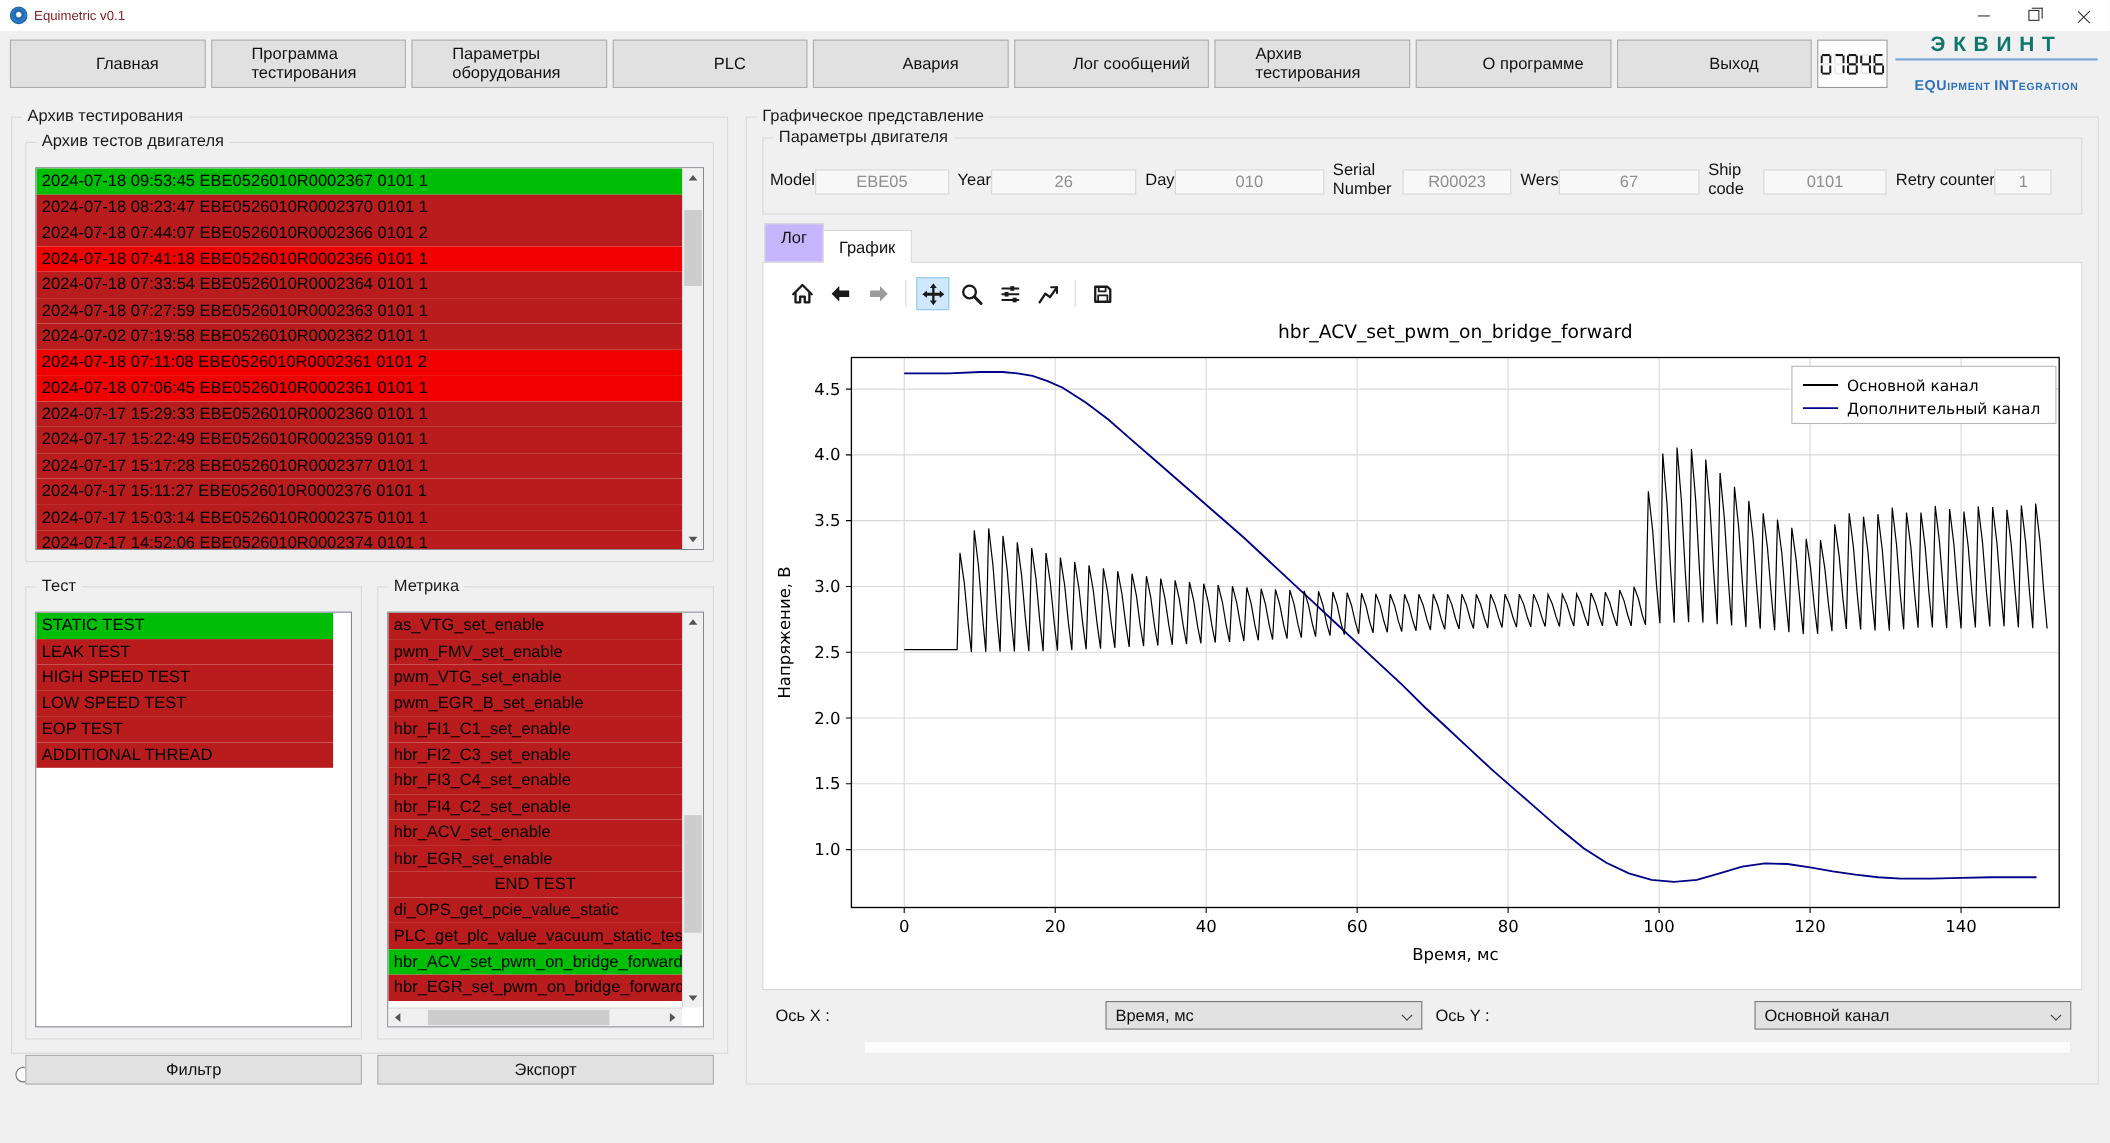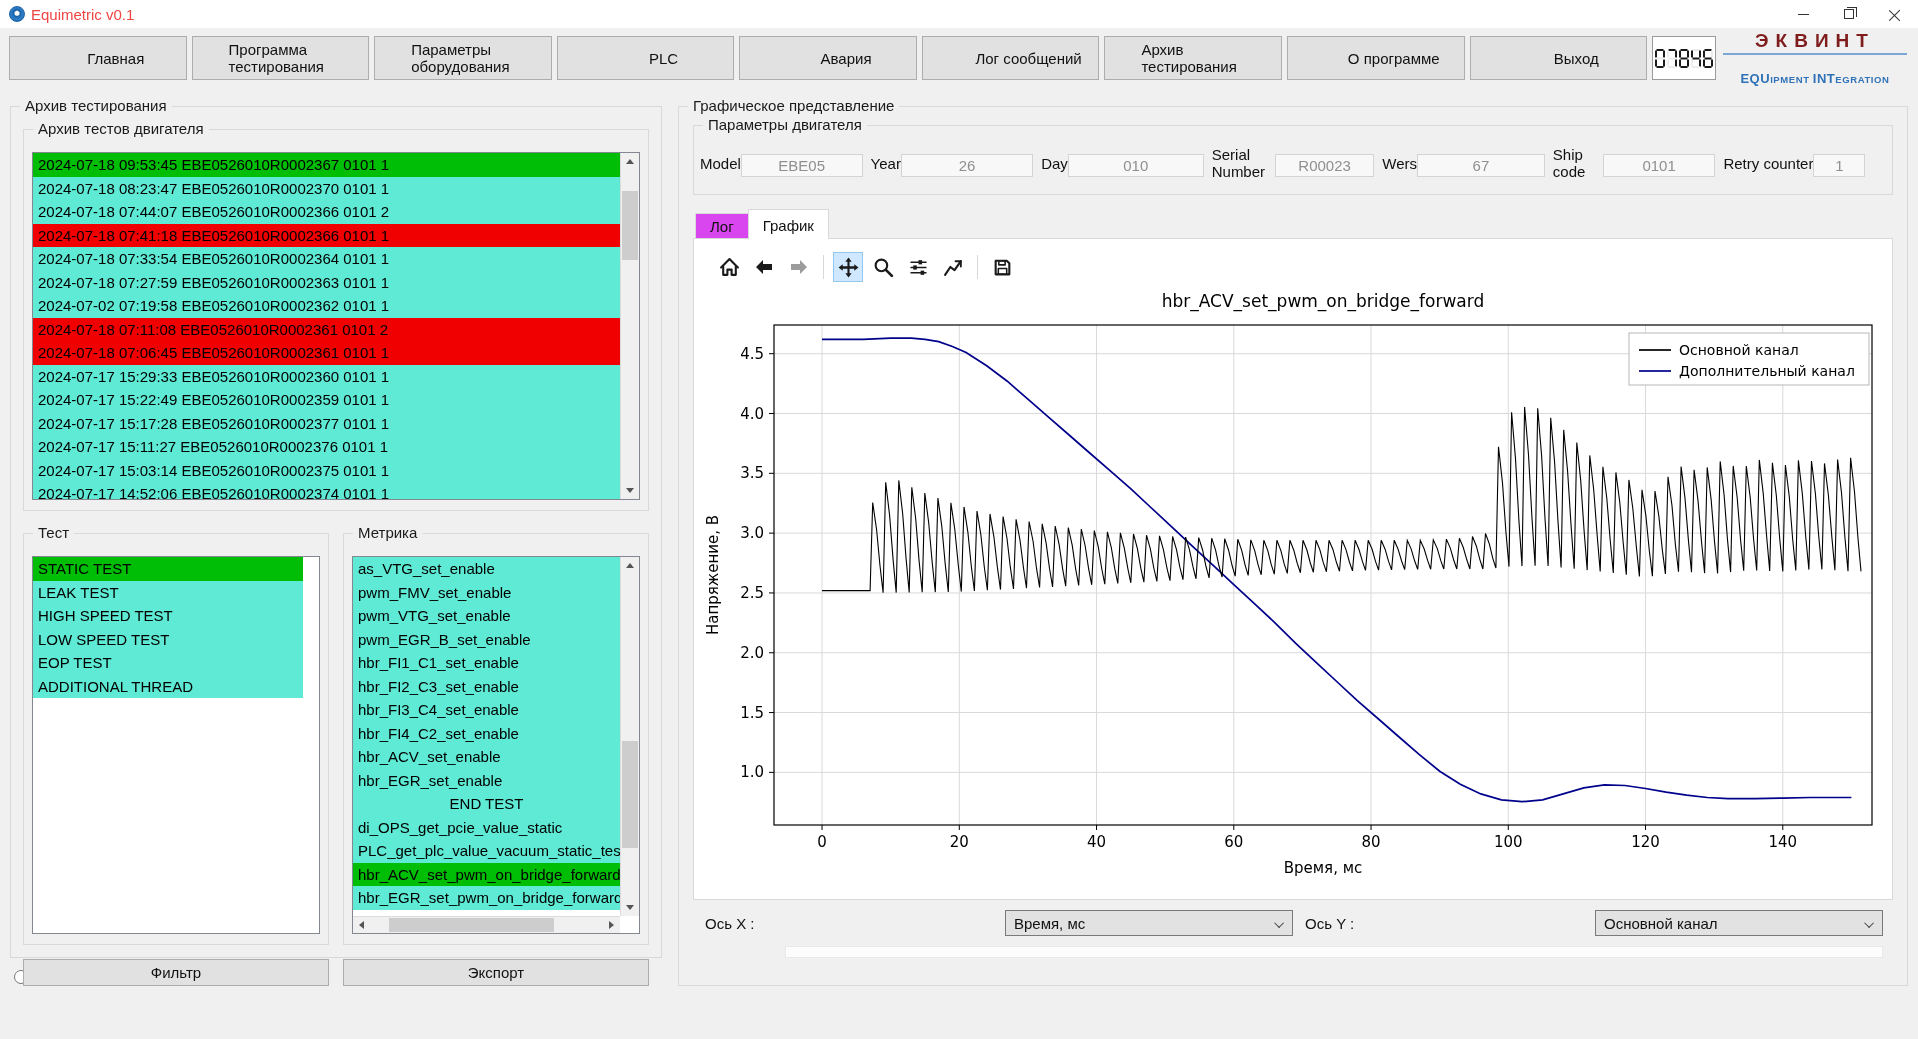--- a/index.html
+++ b/index.html
@@ -4,59 +4,59 @@
 <style>
   * { box-sizing: border-box; margin: 0; padding: 0; }
   html,body { width:1918px; height:1039px; overflow:hidden; }
   body { background:#f0f0f0; font-family:"Liberation Sans", sans-serif; color:#111; }
 
   
   .titlebar { height:28px; background:#ffffff; display:flex; align-items:center; }
   .app-icon { width:16px; height:16px; border-radius:50%; margin:0 6px 0 9px;
     background:radial-gradient(circle at 50% 45%, #ffffff 0 18%, #1b63a8 30%, #2e7ec9 60%, #0f4d8a 100%);
     border:1px solid #1b63a8; }
-  .title-text { font-size:15px; color:#ef4444; }
+  .title-text { font-size:12px; color:#7f1d1d; }
   .win-controls { margin-left:auto; display:flex; height:100%; }
   .win-btn { width:46px; height:100%; display:flex; align-items:center; justify-content:center; }
   .glyph-min { width:11px; height:1px; background:#333; }
   .glyph-max { width:10px; height:10px; border:1px solid #333; position:relative; }
   .glyph-max:before { content:""; position:absolute; left:2px; top:-3px; width:9px; height:9px; border:1px solid #333; border-left:none; border-bottom:none; }
   .glyph-close { position:relative; width:12px; height:12px; }
   .glyph-close:before,.glyph-close:after { content:""; position:absolute; left:5px; top:0; width:1.4px; height:15px; background:#333; }
   .glyph-close:before { transform:rotate(45deg); } .glyph-close:after { transform:rotate(-45deg); }
 
   
   .nav { display:flex; align-items:stretch; gap:5px; padding:8px 9px 4px 9px; height:56px; }
   .nav-btn { flex:1 1 0; background:#e1e1e1; border:1px solid #adadad; font-size:15px;
     display:flex; align-items:center; justify-content:center; cursor:default;padding-left:36px; }
   .sevenseg { width:64px; background:#ffffff; border:1px solid #9a9a9a; display:flex;
     align-items:center; justify-content:center; gap:2px; padding:2px; }
   .logo { width:188px; display:flex; flex-direction:column; justify-content:center; padding:0 2px; }
   .logo-top { border-bottom:2px solid #7aa7d4; text-align:center; padding-bottom:1px; }
-  .logo-title { color:#7f1d1d; font-size:19px; font-weight:bold; letter-spacing:7px;margin-top:42px; }
+  .logo-title { color:#0f766e; font-size:19px; font-weight:bold; letter-spacing:7px;margin-top:42px; }
   .logo-sub { text-align:center; color:#2f72b8; margin-top:14px; white-space:nowrap; }
   .logo-sub .big { font-size:13px; font-weight:bold; letter-spacing:.5px; }
   .logo-sub .small { font-size:9.5px; font-weight:bold; letter-spacing:.6px; }
 
   
   .main { display:flex; gap:16px; padding:12px 10px 0 10px; }
   .left-col { width:652px; flex:0 0 652px; }
   .right-col { flex:1 1 auto; min-width:0; }
 
   .groupbox { border:1px solid #d9d9d9; position:relative; }
   .glabel { position:absolute; top:-10px; left:9px; background:#f0f0f0; padding:0 5px; font-size:15px; color:#1a1a1a; white-space:nowrap; }
 
   .outer-left { height:852px; padding:22px 12px 12px 12px; margin-top:10px; }
   .archive-group { height:382px; padding:22px 8px 10px 8px; }
 
   
   .listbox { background:#ffffff; border:1px solid #828790; position:relative; overflow:hidden; height:100%; }
   .list-inner { position:absolute; inset:0; right:19px; overflow:hidden; }
   .lrow { height:23.5px; line-height:23.5px; font-size:15px; padding-left:5px; white-space:nowrap; overflow:hidden; color:#000; }
-  .lrow.green { background:#5eead4; }
+  .lrow.green { background:#b91c1c; }
   .lrow.green.selected { background:#00bd06; }
   .lrow.red { background:#f00000; }
   .lrow.center { text-align:center; padding-left:0; }
 
   .scroll-v { position:absolute; top:0; right:0; bottom:0; width:19px; background:#f0f0f0; border-left:1px solid #dcdcdc; }
   .scroll-v .sb-btn { position:absolute; left:0; right:0; height:17px; display:flex; align-items:center; justify-content:center; }
   .scroll-v .up { top:0; } .scroll-v .down { bottom:0; }
   .tri-up { width:0; height:0; border-left:4px solid transparent; border-right:4px solid transparent; border-bottom:5px solid #555; }
   .tri-down { width:0; height:0; border-left:4px solid transparent; border-right:4px solid transparent; border-top:5px solid #555; }
   .tri-left { width:0; height:0; border-top:4px solid transparent; border-bottom:4px solid transparent; border-right:5px solid #555; }
@@ -82,21 +82,21 @@
   .outer-right { height:880px; margin-top:10px; padding:18px 14px 12px 14px; }
   .params-group { padding:20px 6px 10px 6px; }
   .params-grid { display:grid; grid-template-columns:repeat(7,1fr); gap:8px; }
   .pfield { display:flex; flex-direction:row; align-items:center; }
   .pfield .plabel { font-size:15px; margin-bottom:4px; }
   .pfield .pvalue { width:92%; height:23px; background:#f8f8f8; border:1px solid #d4d4d4; color:#8f8f8f;
     font-size:15px; text-align:center; line-height:21px; }
   .pfield .pvalue.small { width:52px; }
 
   .tabs { display:flex; margin:14px 0 0 2px; align-items:flex-end; height:30px; }
-  .tab { padding:4px 14px 4px 14px; font-size:15px; border:1px solid #d9d9d9; background:#d946ef; margin-right:-1px; height:26px; }
+  .tab { padding:4px 14px 4px 14px; font-size:15px; border:1px solid #d9d9d9; background:#c4b5fd; margin-right:-1px; height:36px; }
   .tab.active { background:#ffffff; height:30px; border-bottom:none; position:relative; z-index:3; padding-top:7px; }
   .panel { background:#ffffff; border:1px solid #d9d9d9; margin-top:-1px; height:662px; position:relative; z-index:1; overflow:hidden; }
 
   .mtoolbar { display:flex; align-items:center; gap:5px; padding:12px 0 2px 20px; height:46px; }
   .ticon { width:30px; height:30px; display:flex; align-items:center; justify-content:center; border:1px solid transparent; }
   .ticon.active { background:#cfe8ff; border:1px solid #93c7ee; }
   .tsep { width:1px; height:24px; background:#d8d8d8; margin:0 4px; }
 
   .axes-row { display:flex; align-items:center; margin:10px 10px 0 12px; }
   .axes-label { font-size:15px; }

